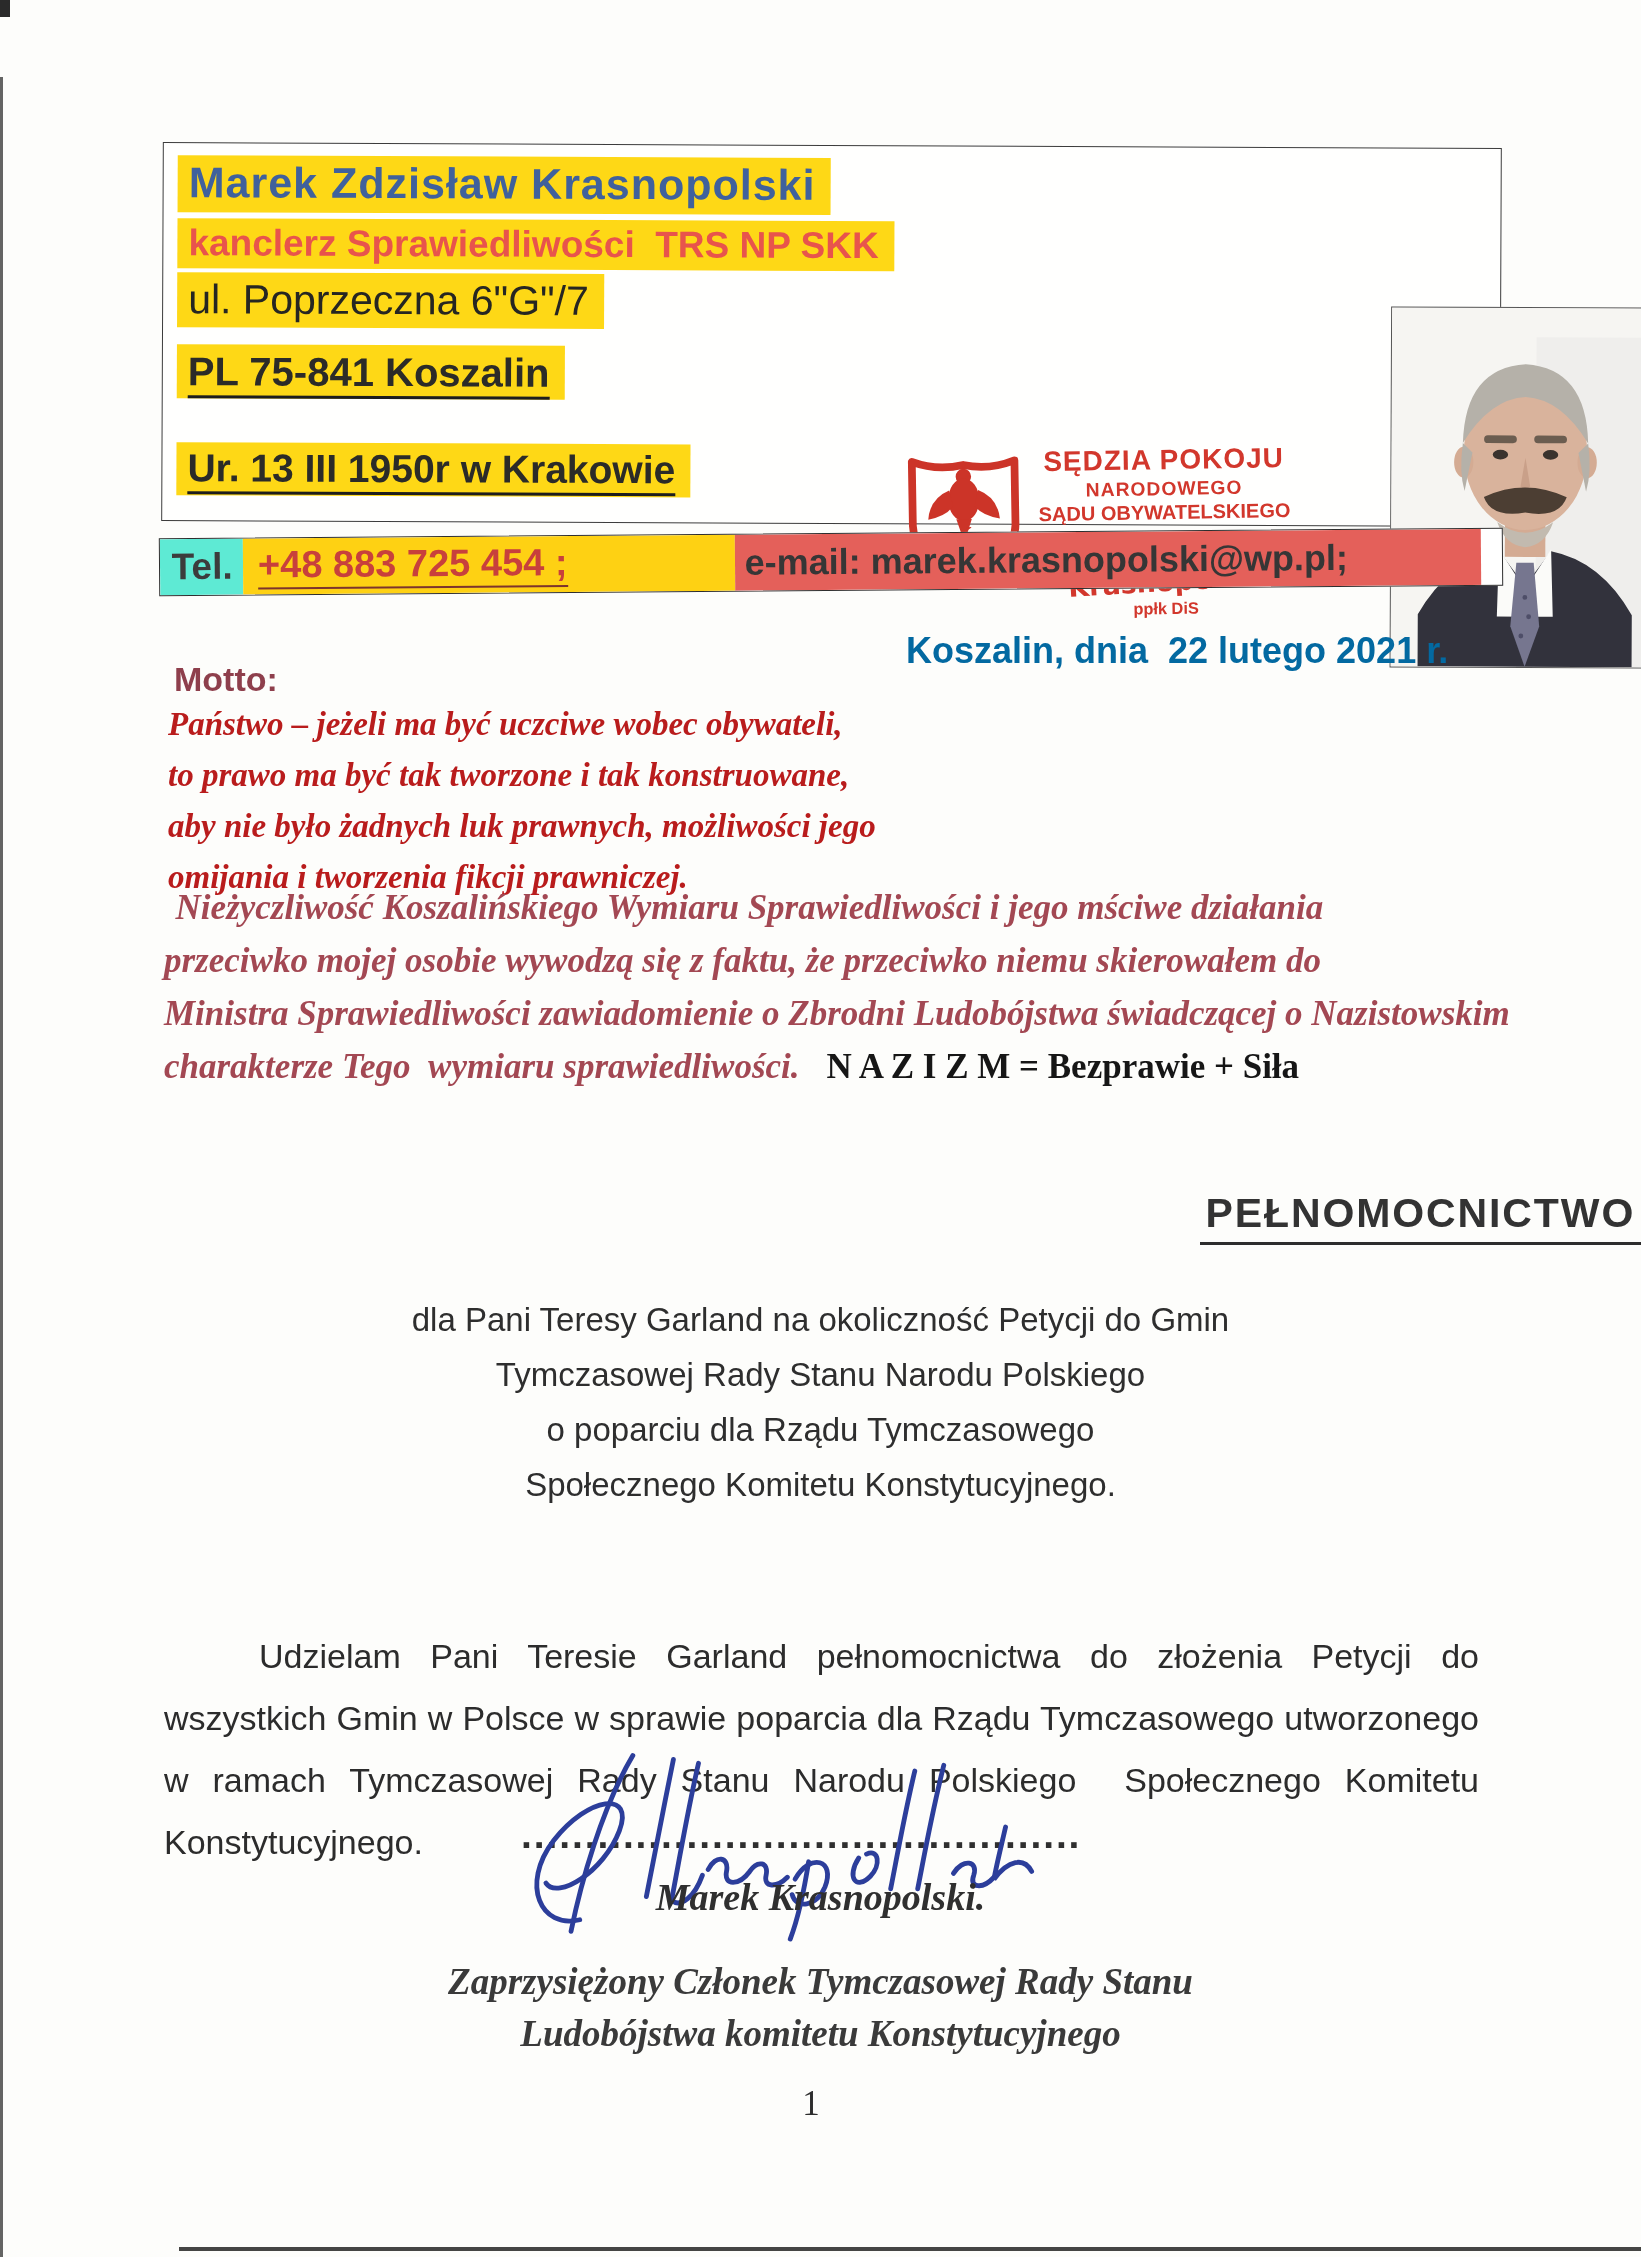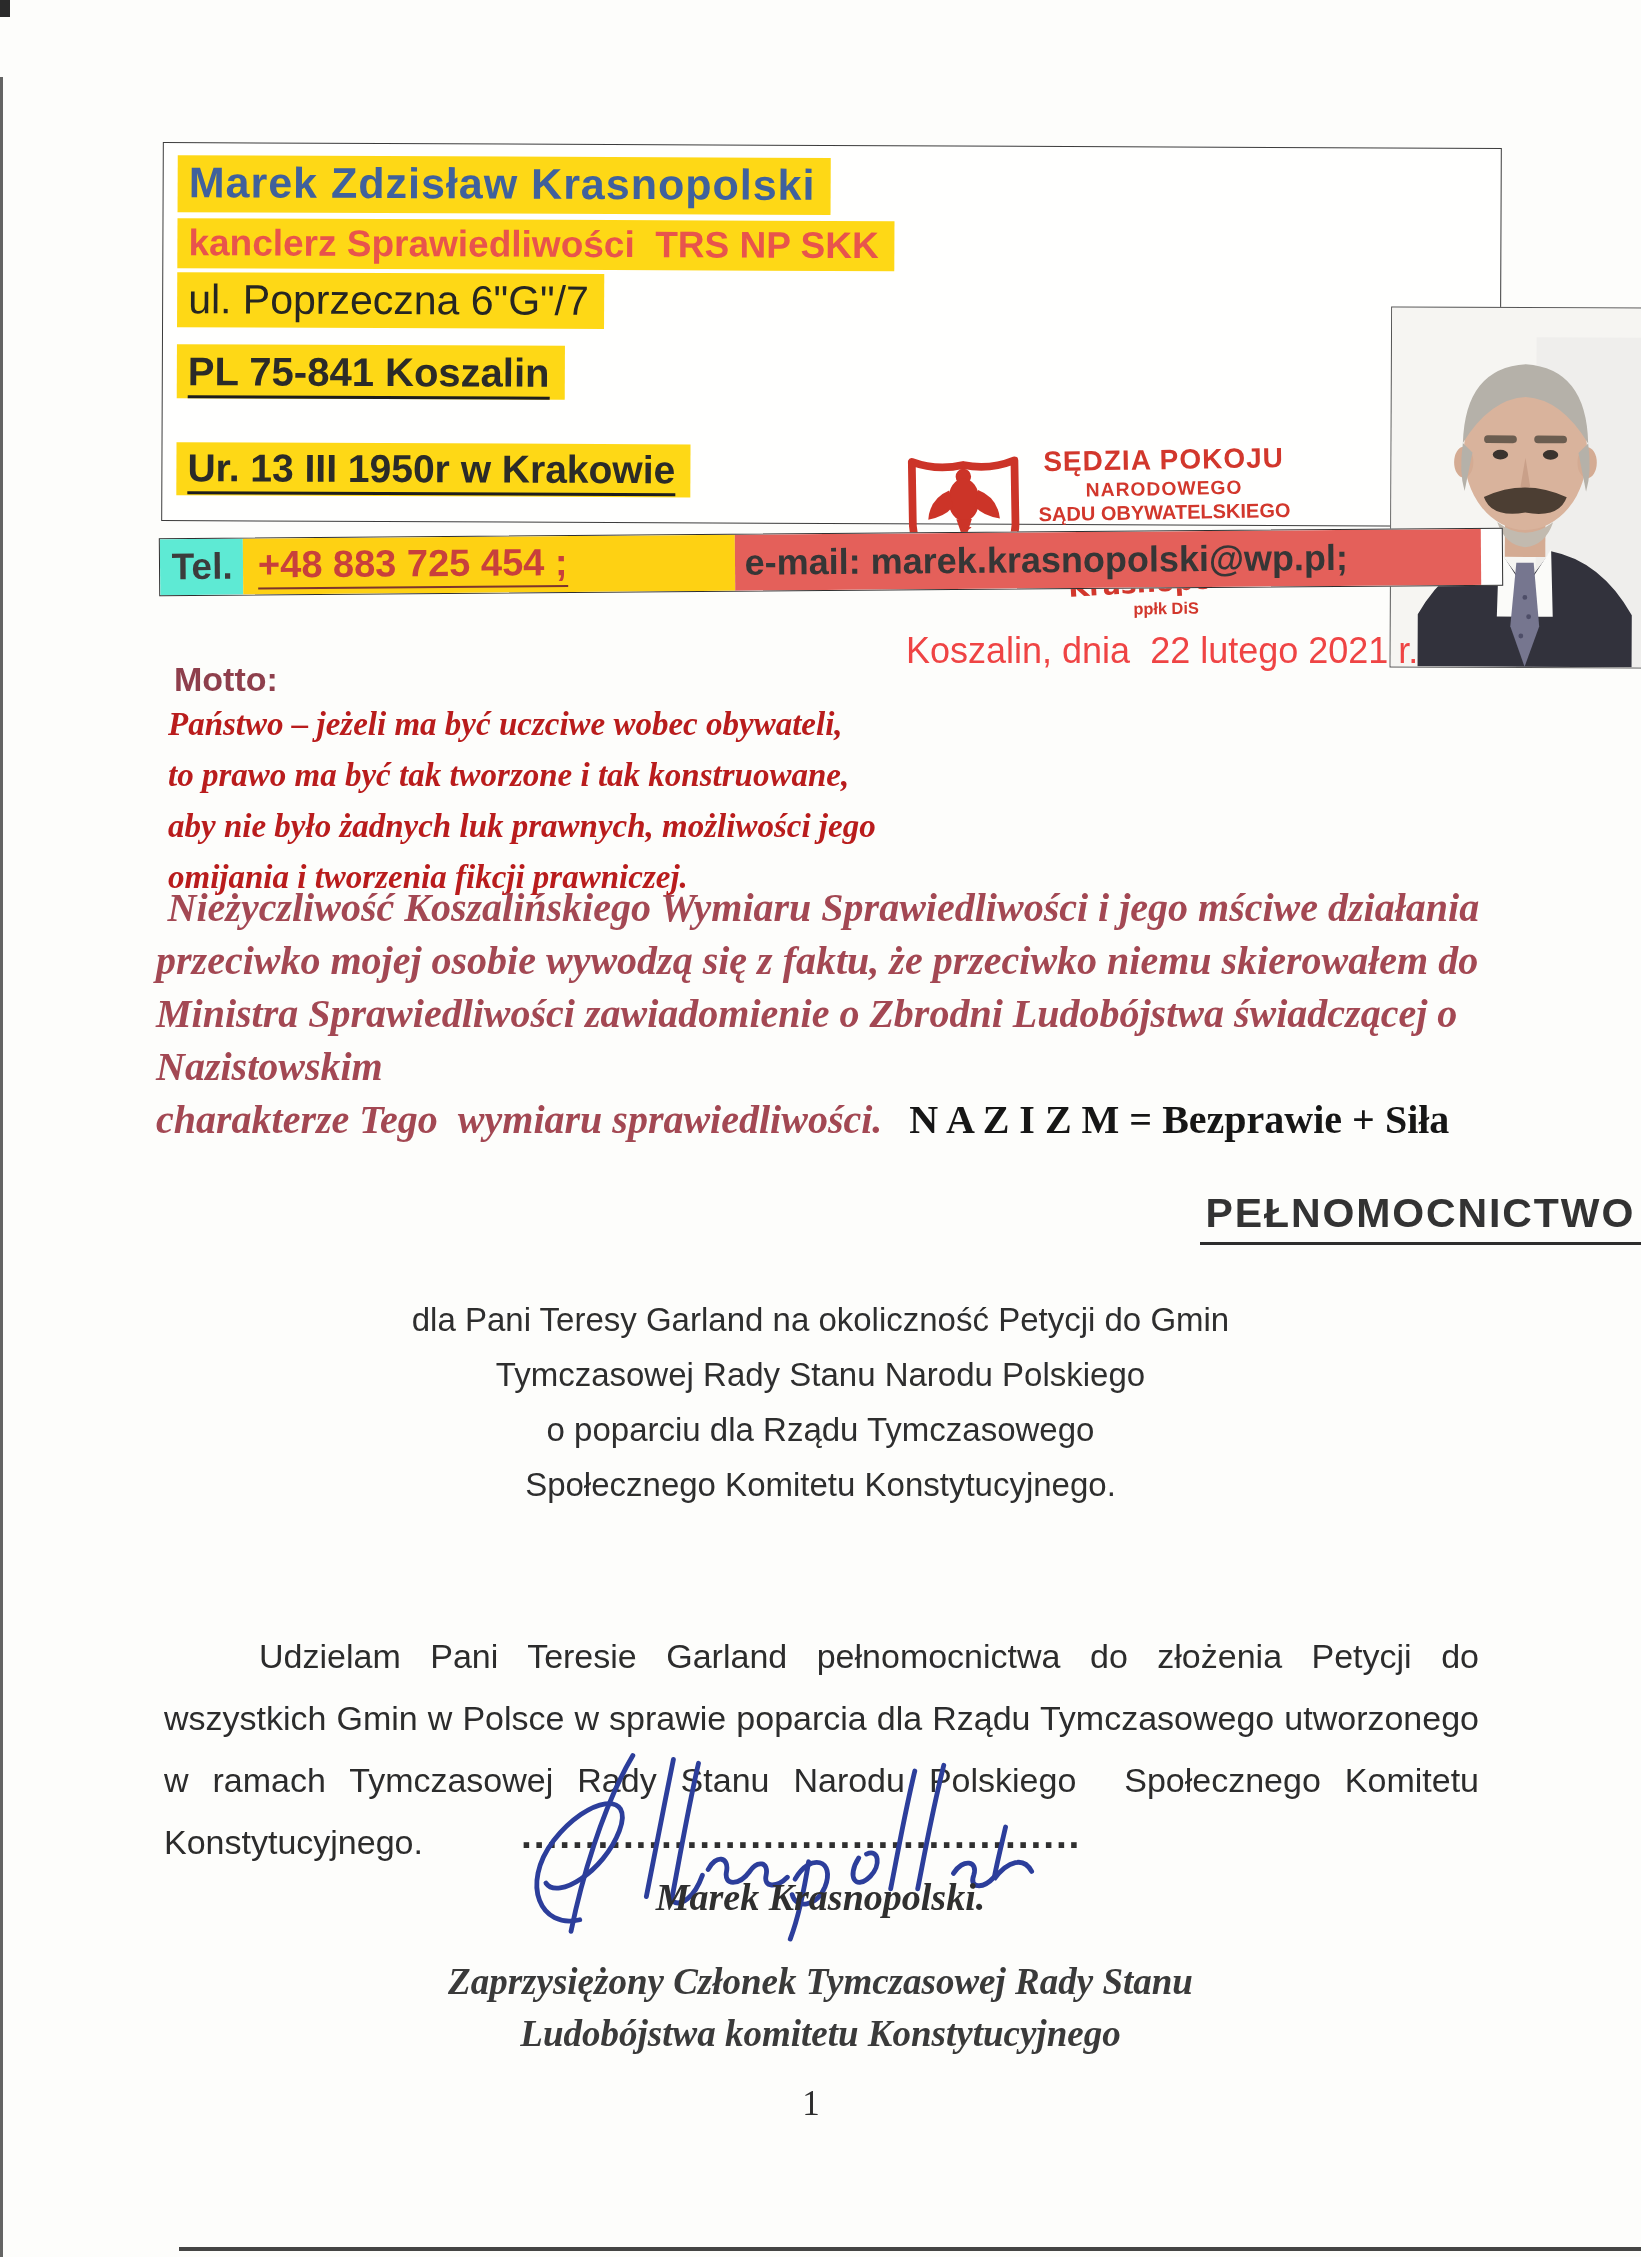--- a/index.html
+++ b/index.html
@@ -44,25 +44,25 @@
   
   .tel-strip{left:159px;top:533px;width:1342px;height:56px;border:1.9px solid #2e2e2e;
              background:#fff;display:flex;align-items:stretch;transform:rotate(-.45deg);overflow:hidden;}
   .seg{display:flex;align-items:center;}
   .seg-tel{background:#5eead4;width:71px;padding-left:11.6px;font-size:37px;font-weight:bold;color:#3c3c3c;}
   .seg-phone{background:#fed113;width:477px;padding-left:15.4px;font-size:38px;font-weight:bold;color:#c8403c;}
   .seg-phone span{border-bottom:2.9px solid #7c342c;padding-bottom:1px;}
   .seg-email{background:#e4605a;width:736px;padding-left:9.7px;font-size:36px;font-weight:bold;color:#363636;}
 
   
-  .date-line{left:906px;top:630px;font-size:36px;font-weight:normal;color:#ef4444;}
+  .date-line{left:906px;top:630px;font-size:36px;font-weight:bold;color:#0369a1;}
   .motto-label{left:174px;top:660px;font-size:34px;font-weight:bold;color:#8e3f4c;}
   .motto{left:168px;top:699px;font-size:33px;line-height:51px;font-weight:bold;font-style:italic;
          color:#b91c1c;font-family:"Liberation Serif","DejaVu Serif",serif;}
-  .preamble{left:156px;top:881px;font-size:40px;line-height:53px;font-weight:bold;font-style:italic;
+  .preamble{left:164px;top:881px;font-size:35px;line-height:53px;font-weight:bold;font-style:italic;
             color:#a34853;font-family:"Liberation Serif","DejaVu Serif",serif;}
   .preamble .ind{padding-left:11.6px;}
   .slogan{color:#161616;font-style:normal;font-family:"Liberation Serif","DejaVu Serif",serif;
           font-weight:bold;padding-left:27px;}
 
   
   .doc-title-wrap{left:0;top:1190px;width:1641px;text-align:right;}
   .doc-title{display:inline-block;font-size:41px;font-weight:600;letter-spacing:1.9px;color:#333;
              border-bottom:3.9px solid #2d2d2d;padding:0 5.8px 4.8px 5.8px;}
   .subtitle{left:0;top:1292px;width:1641px;text-align:center;font-size:33px;color:#2e2e2e;}

